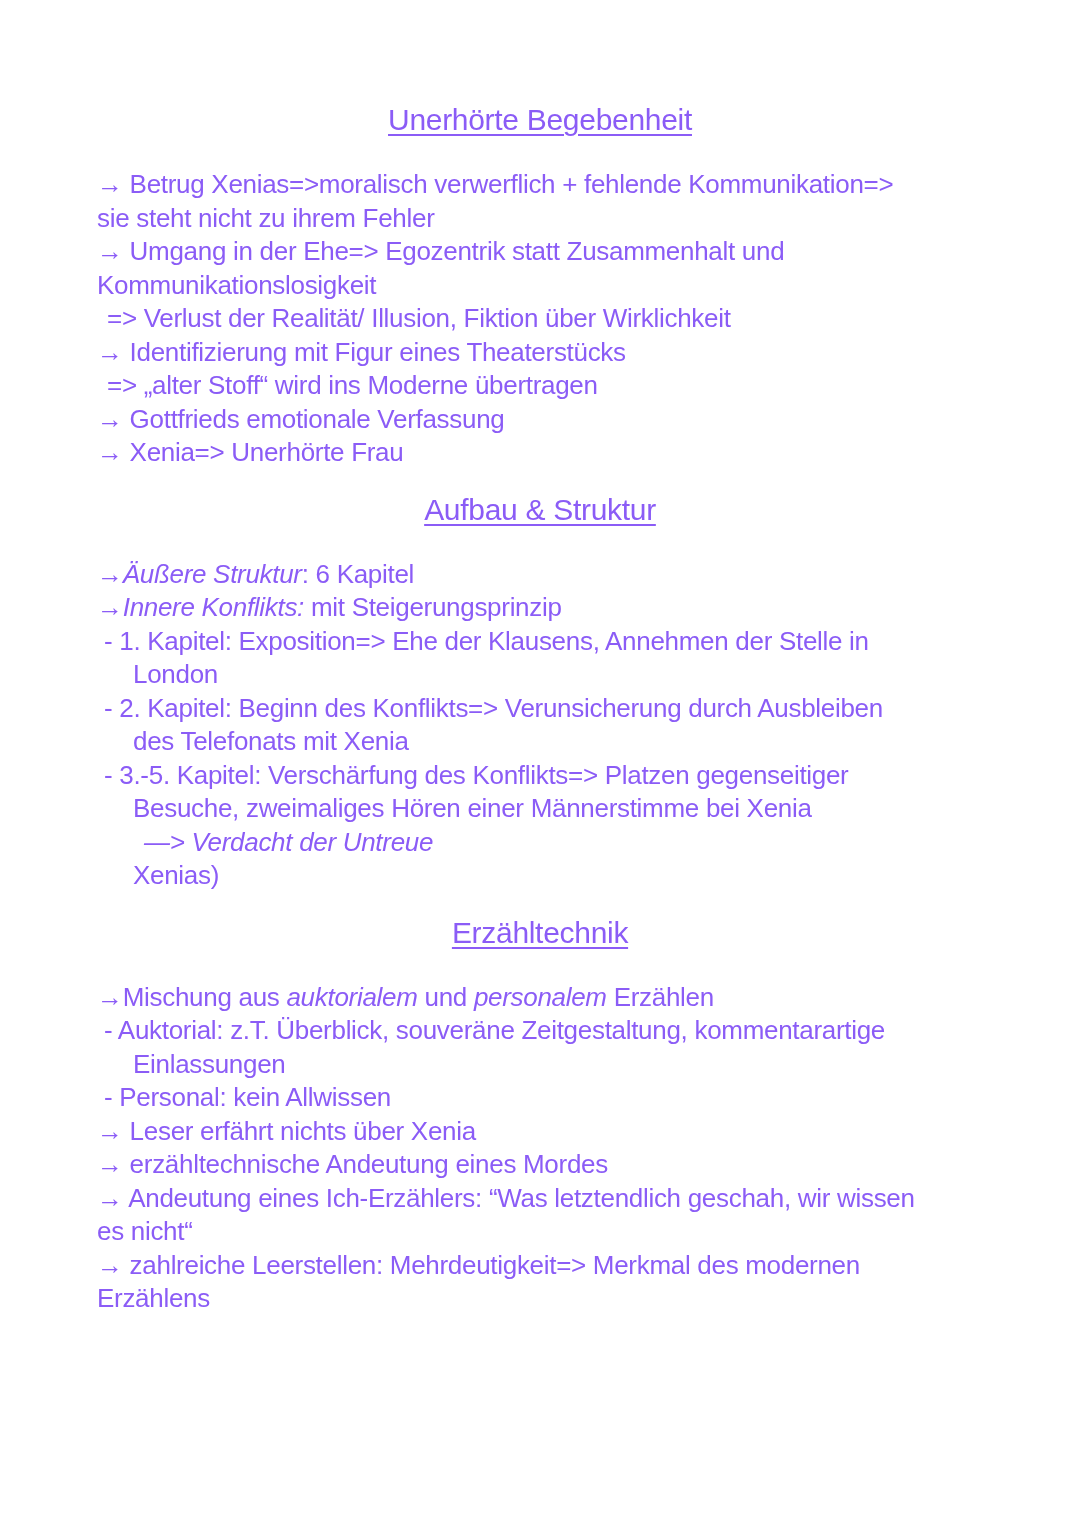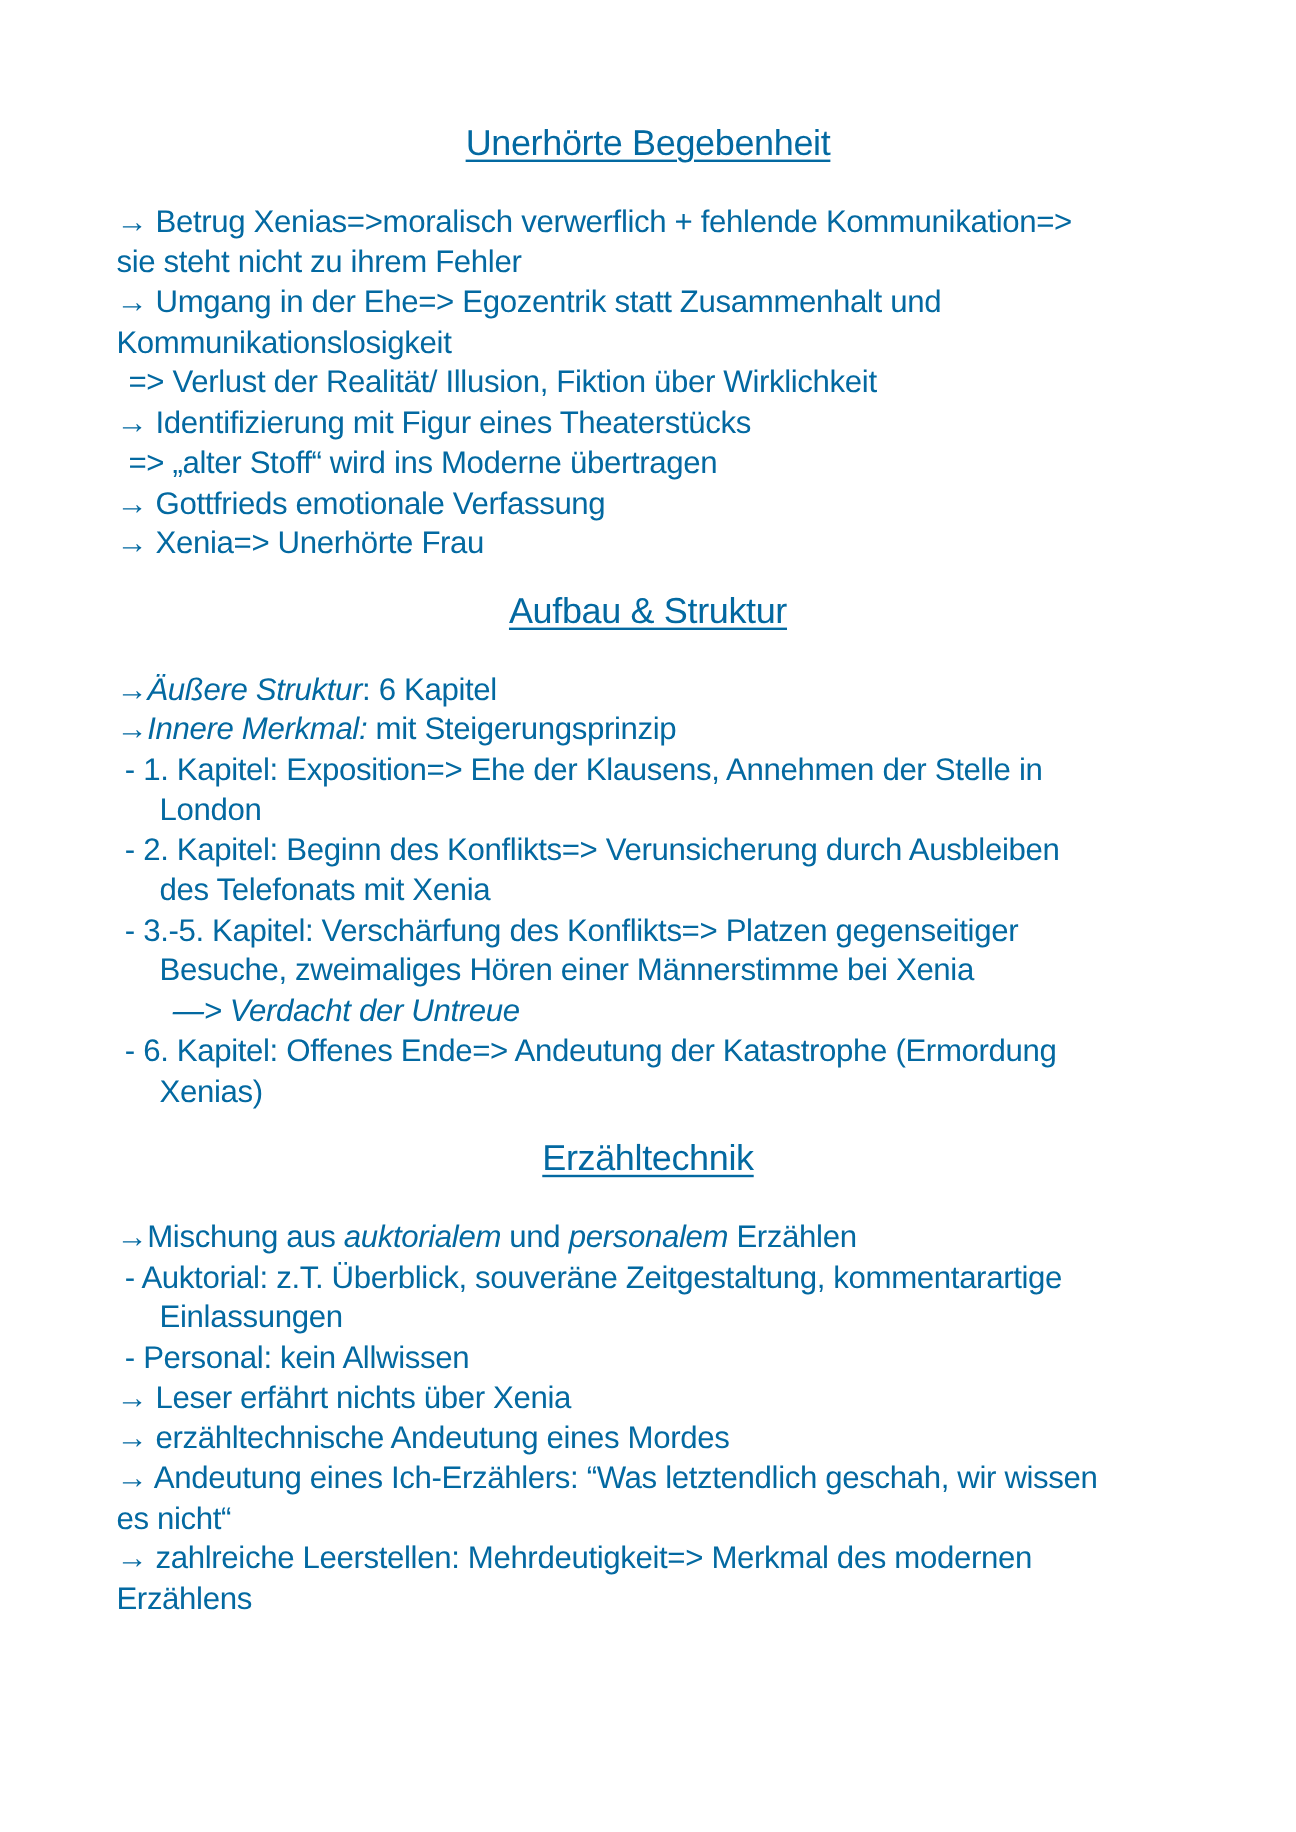--- a/index.html
+++ b/index.html
@@ -6,21 +6,21 @@
   .page {
     position: relative;
     width: 1080px;
     height: 1527px;
     margin: 0 auto;
     background: #ffffff;
     box-sizing: border-box;
     padding-top: 100px;
     overflow: hidden;
     font-family: "Liberation Sans", sans-serif;
-    color: #0369a1;
+    color: #8b5cf6;
     letter-spacing: -0.3px;
   }
   .heading {
     text-align: center;
     font-size: 30px;
     line-height: 40px;
     font-weight: 400;
     text-decoration: underline;
     text-decoration-thickness: 2px;
     text-underline-offset: 4px;
@@ -56,29 +56,28 @@
     <div class="line l-sub">=&gt; Verlust der Realität/ Illusion, Fiktion über Wirklichkeit</div>
     <div class="line l-base">→ Identifizierung mit Figur eines Theaterstücks</div>
     <div class="line l-sub">=&gt; „alter Stoff“ wird ins Moderne übertragen</div>
     <div class="line l-base">→ Gottfrieds emotionale Verfassung</div>
     <div class="line l-base">→ Xenia=&gt; Unerhörte Frau</div>
   </div>
 
   <div class="heading later">Aufbau &amp; Struktur</div>
   <div class="section-body">
     <div class="line l-base"><span>→</span><span class="it">Äußere Struktur</span><span>: 6 Kapitel</span></div>
-    <div class="line l-base"><span>→</span><span class="it">Innere Merkmal:</span><span> mit Steigerungsprinzip</span></div>
+    <div class="line l-base"><span>→</span><span class="it">Innere Konflikts:</span><span> mit Steigerungsprinzip</span></div>
     <div class="line l-dash">- 1. Kapitel: Exposition=&gt; Ehe der Klausens, Annehmen der Stelle in</div>
     <div class="line l-wrap">London</div>
     <div class="line l-dash">- 2. Kapitel: Beginn des Konflikts=&gt; Verunsicherung durch Ausbleiben</div>
     <div class="line l-wrap">des Telefonats mit Xenia</div>
     <div class="line l-dash">- 3.-5. Kapitel: Verschärfung des Konflikts=&gt; Platzen gegenseitiger</div>
     <div class="line l-wrap">Besuche, zweimaliges Hören einer Männerstimme bei Xenia</div>
     <div class="line l-wrap2">—&gt; Verdacht der Untreue</div>
-    <div class="line l-dash">- 6. Kapitel: Offenes Ende=&gt; Andeutung der Katastrophe (Ermordung</div>
     <div class="line l-wrap">Xenias)</div>
   </div>
 
   <div class="heading later">Erzähltechnik</div>
   <div class="section-body">
     <div class="line l-base"><span>→Mischung aus </span><span class="it">auktorialem</span><span> und </span><span class="it">personalem</span><span> Erzählen</span></div>
     <div class="line l-dash">- Auktorial: z.T. Überblick, souveräne Zeitgestaltung, kommentarartige</div>
     <div class="line l-wrap">Einlassungen</div>
     <div class="line l-dash">- Personal: kein Allwissen</div>
     <div class="line l-base">→ Leser erfährt nichts über Xenia</div>

